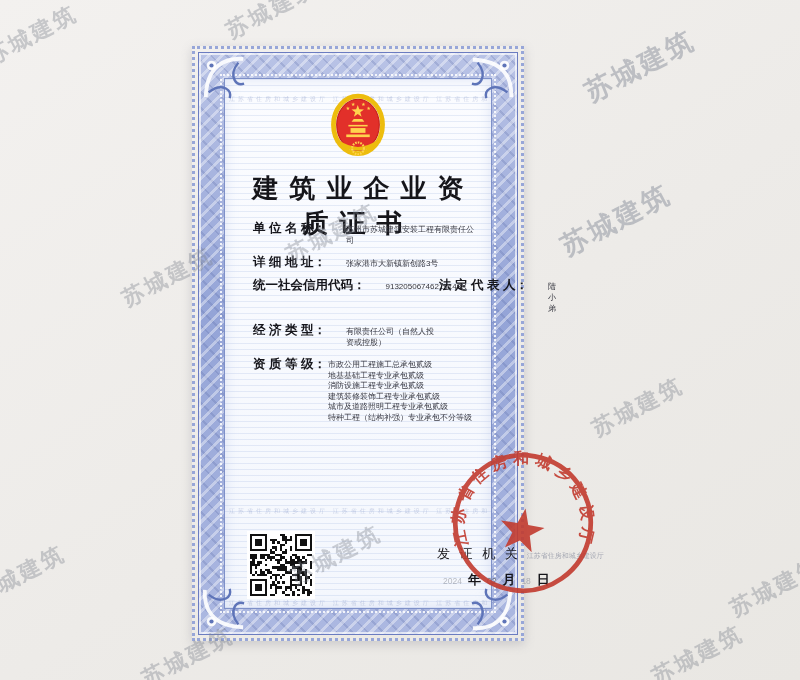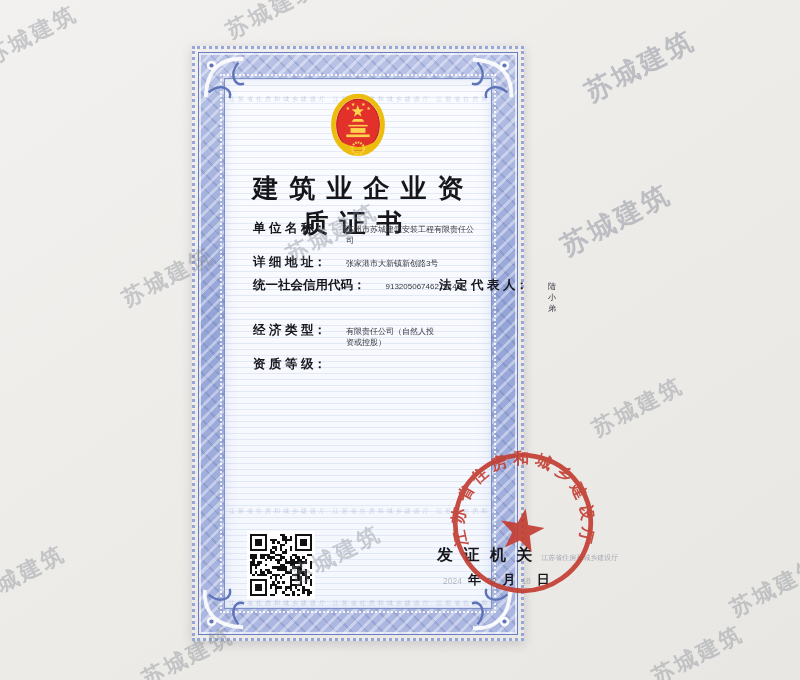--- a/index.html
+++ b/index.html
@@ -68,21 +68,21 @@
   .fval{
     font-size:8px;color:#34353e;line-height:11px;padding-top:3px;margin-left:20px;
   }
   .fval.wrap{max-width:96px;}
   .grades{margin-left:2px;padding-top:3px;}
   .grade-line{font-size:8px;color:#383943;line-height:10.5px;white-space:nowrap;}
   
   .qr{position:absolute;left:22px;top:452px;width:68px;height:68px;background:#fff;padding:3px;box-sizing:border-box;}
   .qr svg{display:block;width:100%;height:100%;}
   .issuer{position:absolute;left:212px;top:466px;display:flex;align-items:baseline;}
-  .issuer-label{font-size:16px;font-weight:bold;letter-spacing:3px;color:#15151a;white-space:nowrap;}
+  .issuer-label{font-size:13px;font-weight:normal;letter-spacing:3px;color:#15151a;white-space:nowrap;}
   .issuer-value{font-size:7px;color:#a4a7b2;margin-left:6px;white-space:nowrap;}
   .dateline{position:absolute;left:218px;top:492px;display:flex;align-items:baseline;gap:6px;}
   .d-label{font-size:13px;font-weight:bold;color:#15151a;}
   .d-num{font-size:8.5px;color:#6b6f7a;}
   .d-faint{opacity:.45;}
   .seal{position:absolute;left:224px;top:370px;width:148px;height:148px;transform:rotate(10deg);opacity:.9;z-index:4;}
 </style>
 </head>
 <body>
 
@@ -174,20 +174,28 @@
           </div>
         </div>
         <div class="frow">
           <div class="fcol1">
             <span class="flabel">经 济 类 型：</span>
             <span class="fval wrap">有限责任公司（自然人投资或控股）</span>
           </div>
         </div>
         <div class="frow">
           <span class="flabel">资 质 等 级：</span>
+          <div class="grades">
+            <div class="grade-line">市政公用工程施工总承包贰级</div>
+            <div class="grade-line">地基基础工程专业承包贰级</div>
+            <div class="grade-line">消防设施工程专业承包贰级</div>
+            <div class="grade-line">建筑装修装饰工程专业承包贰级</div>
+            <div class="grade-line">城市及道路照明工程专业承包贰级</div>
+            <div class="grade-line">特种工程（结构补强）专业承包不分等级</div>
+          </div>
         </div>
       </div>
 
       <div class="qr">
         <svg id="qrsvg" viewBox="0 0 25 25" shape-rendering="crispEdges">
             <rect x="0" y="0" width="25" height="25" fill="#ffffff"></rect>
             <rect x="12" y="0" width="1" height="1" fill="#111111"></rect>
             <rect x="13" y="0" width="1" height="1" fill="#111111"></rect>
             <rect x="13" y="1" width="1" height="1" fill="#111111"></rect>
             <rect x="14" y="1" width="1" height="1" fill="#111111"></rect>

